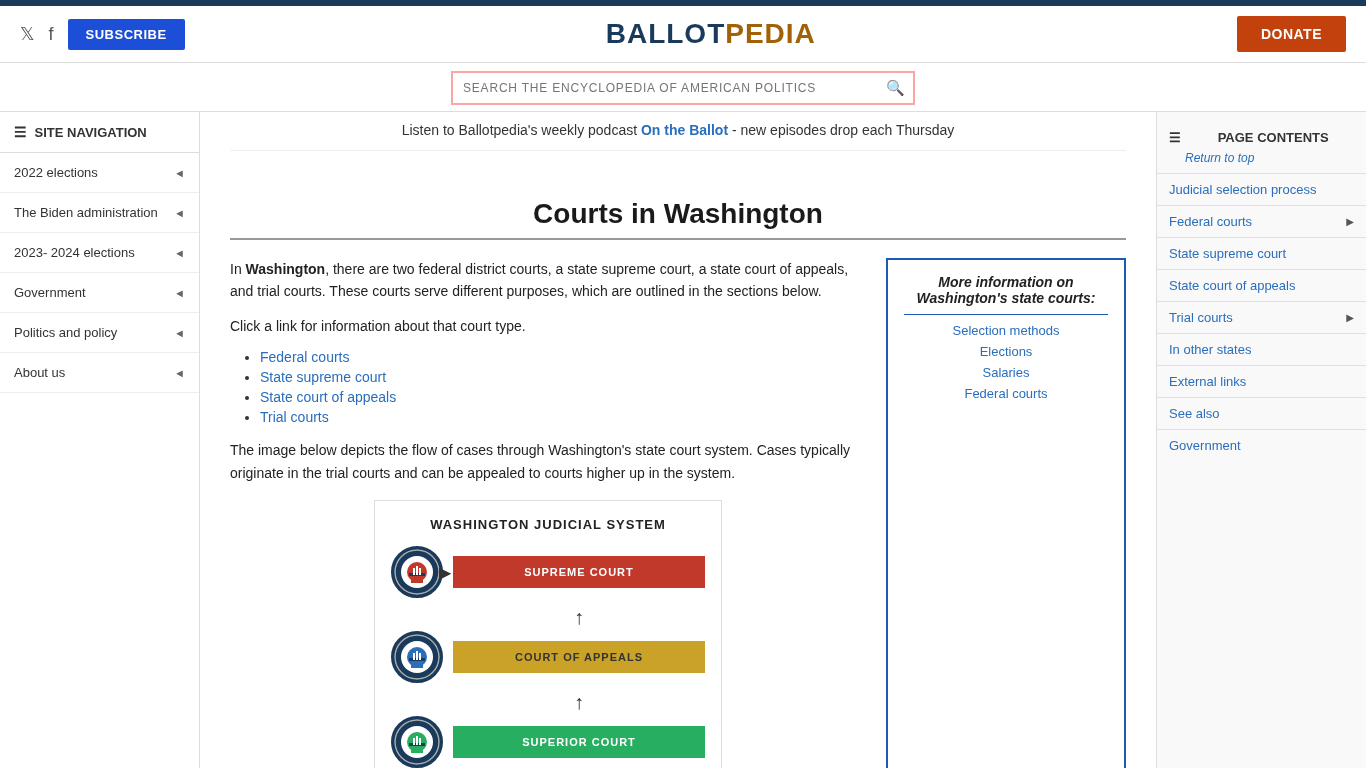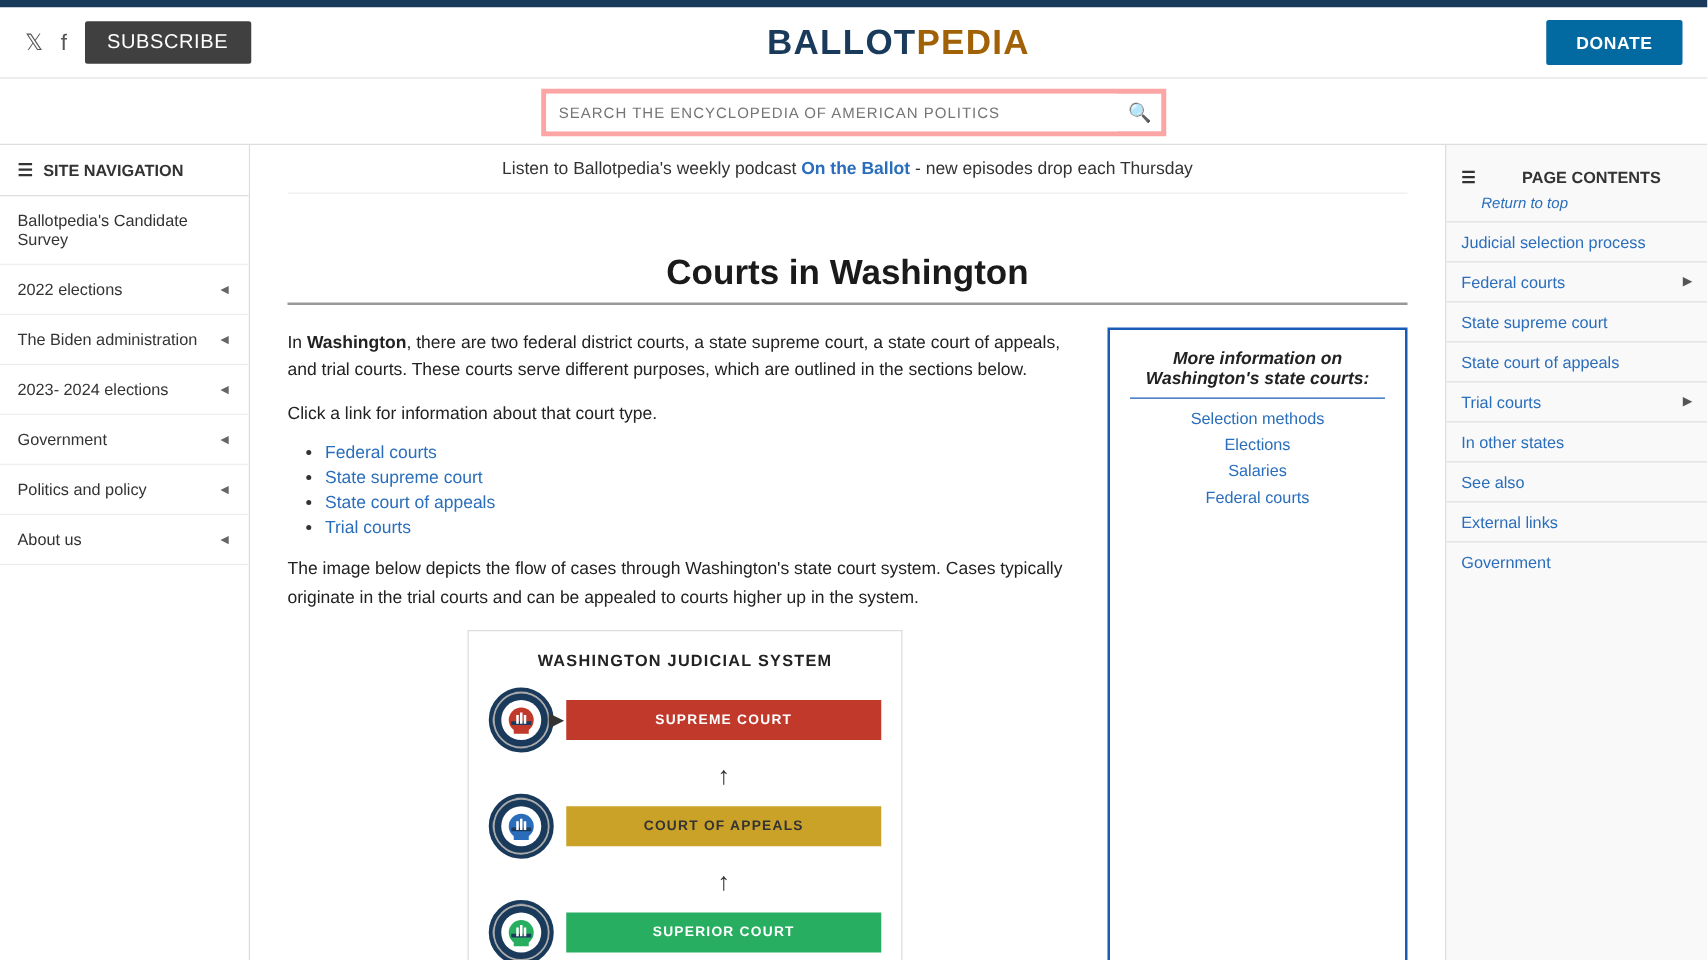--- a/index.html
+++ b/index.html
@@ -25,66 +25,67 @@
       align-items: center;
       gap: 14px;
     }
     .social-icon {
       font-size: 18px;
       color: #555;
       cursor: pointer;
       text-decoration: none;
     }
     #subscribe-btn {
-      background: #404040;
+      background: #1d4ed8;
       color: #fff;
       border: none;
       padding: 8px 18px;
-      font-size: 16px;
-      font-weight: normal;
+      font-size: 13px;
+      font-weight: bold;
       cursor: pointer;
       border-radius: 2px;
       letter-spacing: 0.5px;
     }
     #logo {
       text-align: center;
       font-size: 28px;
       font-weight: 900;
       letter-spacing: 1px;
     }
     #logo span.ballot { color: #1a3a5c; }
     #logo span.pedia { color: #a16207; }
     #header-right {
       display: flex;
       align-items: center;
     }
     #donate-btn {
-      background: #0369a1;
+      background: #c2410c;
       color: #fff;
       border: none;
       padding: 10px 24px;
       font-size: 14px;
       font-weight: bold;
       cursor: pointer;
       border-radius: 2px;
       letter-spacing: 0.5px;
     }
 
     
     #search-bar {
       display: flex;
       justify-content: center;
       padding: 8px 0 6px 0;
       background: #fff;
       border-bottom: 1px solid #ddd;
     }
     #search-container {
       display: flex;
-      border: 4px solid #fca5a5;
-      width: 500px;
+      align-items: center;
+      border: 2px solid #fca5a5;
+      width: 464px;
       background: #fff;
     }
     #search-input {
       flex: 1;
       border: none;
       outline: none;
       padding: 6px 10px;
       font-size: 12px;
       color: #888;
       letter-spacing: 0.8px;
@@ -375,23 +376,20 @@
     <button id="search-icon-btn">🔍</button>
   </div>
 </div>
 
 <div id="layout">
 
   <div id="left-sidebar">
     <div id="site-nav-header">
       <span class="hamburger-icon">☰</span>
       <span>SITE NAVIGATION</span>
-    </div>
-    <div class="sidebar-item">
-      <span>Ballotpedia's Candidate Survey</span>
     </div>
     <div class="sidebar-item">
       <span>2022 elections</span>
       <span class="chevron">◄</span>
     </div>
     <div class="sidebar-item">
       <span>The Biden administration</span>
       <span class="chevron">◄</span>
     </div>
     <div class="sidebar-item">
@@ -533,23 +531,23 @@
       <span>State court of appeals</span>
     </div>
     <div class="toc-item">
       <span>Trial courts</span>
       <span class="toc-chevron">▶</span>
     </div>
     <div class="toc-item">
       <span>In other states</span>
     </div>
     <div class="toc-item">
+      <span>External links</span>
+    </div>
+    <div class="toc-item">
       <span>See also</span>
     </div>
     <div class="toc-item">
-      <span>External links</span>
-    </div>
-    <div class="toc-item">
       <span>Government</span>
     </div>
   </div>
 
 </div>
 
 </body></html>

